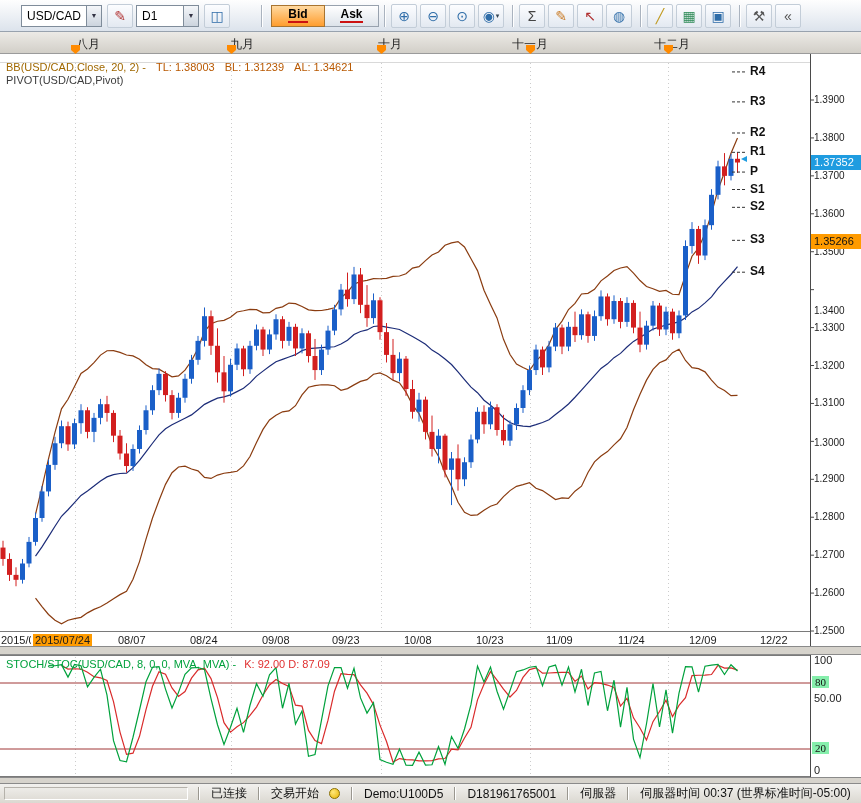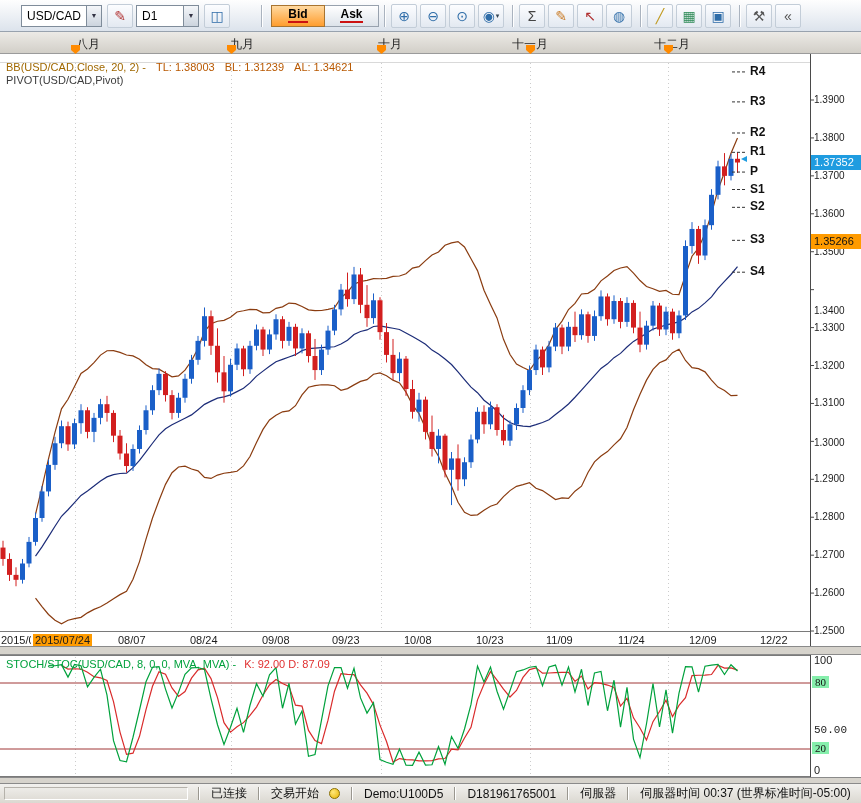--- a/index.html
+++ b/index.html
@@ -489,21 +489,21 @@
       <line x1="0" y1="121.5" x2="810" y2="121.5" stroke="#7a7a7a"></line>
       <line x1="810.5" y1="0" x2="810.5" y2="122" stroke="#4a4a4a"></line>
       <polyline points="61.5,10.377571681202586 68,14.212738556754132 74.5,13.753123238545864 81,14.067374889353745 87.5,17.329690468248373 94,21.639340254088633 100.5,22.811605406798176 107,25.55650714947505 113.5,46.676132521973884 120,77.1056376573616 126.5,99.30718539834263 133,98.16800251453708 139.5,81.33003300330051 146,54.64686468646895 152.5,31.306787200459578 159,16.843632855827604 165.5,19.313339680524535 172,32.89781021897765 178.5,41.481121023699636 185,36.53336728716849 191.5,23.146274250440733 198,14.856150793650961 204.5,13.29526499865508 211,23.579096045197897 217.5,42.666666666666664 224,67.65441590463445 230.5,77.15917652317712 237,71.68183166532037 243.5,67.6467463479415 250,60.342629482071786 256.5,52.11031867044882 263,40.04647050324692 269.5,29.919986149400017 276,24.57202511446129 282.5,28.57087356682083 289,31.36635473504586 295.5,50.18884243158349 302,51.10908783035651 308.5,75.44430513064815 315,85.58126621455533 321.5,88.62558220684825 328,65.16070281677221 334.5,36.22685567483266 341,18.6897860593513 347.5,19.465628787490903 354,19.704256677125343 360.5,29.83459419293143 367,38.133521723772475 373.5,49.580717588927314 380,70.12368925186544 386.5,86.51188195584766 393,107.05573754483152 399.5,103.59041377735541 406,104.5420097141145 412.5,104.88177481478564 419,105.87462981171602 425.5,105.87753122945426 432,105.66919789612095 438.5,103.80054200541994 445,103.53387533875328 451.5,94.14138170007628 458,94.74639525021178 464.5,82.97086972468618 471,72.26720951720934 477.5,44.86152476268731 484,29.16345501994095 490.5,16.690927547413523 497,25.05876126408469 503.5,34.15883407372772 510,42.0096529110936 516.5,35.49829759973828 523,22.406542280589616 529.5,14.616543126685015 536,12.839906779261895 542.5,18.100440487126928 549,18.010528355800652 555.5,17.583284632676815 562,17.40504997918513 568.5,17.40560152350896 575,26.380910165484387 581.5,21.074743095696775 588,33.92485549132931 594.5,27.567425772453895 601,28.304190613264904 607.5,30.055268693823017 614,32.4960317460321 620.5,51.05710835058735 627,43.23792270531498 633.5,62.85990338164319 640,72.97445244657861 646.5,85.12658190332237 653,66.65782703344512 659.5,56.490137871890994 666,45.17908787541683 672.5,61.632183908045896 679,50.33778001510173 685.5,42.59299139246402 692,20.534288601002515 698.5,20.23729464448416 705,20.10790363769381 711.5,19.52900835161992 718,10.285660438370549 724.5,13.058841386811146 731,12.92345095859936 737.5,15.100600349429106" fill="none" stroke="#d92b2b" stroke-width="1.2"></polyline>
       <polyline points="48.5,10.610778443113286 55,10.746192893400515 61.5,9.775743707093957 68,22.11627906976789 74.5,9.367346938775745 81,10.718498659517554 87.5,31.9032258064518 94,22.29629629629651 100.5,14.235294117646182 107,40.13793103448247 113.5,85.655172413793 120,105.52380952380932 126.5,106.74257425742556 133,82.23762376237633 139.5,55.00990099009967 146,26.69306930693084 152.5,12.217391304348222 159,11.620437956203794 165.5,34.10218978102161 172,52.970802919707545 178.5,37.370370370369734 185,19.258928571428214 191.5,12.809523809524247 198,12.500000000000387 204.5,14.576271186440605 211,43.66101694915272 217.5,69.7627118644067 224,89.53951890034396 230.5,72.17529880478067 237,53.33067729083649 243.5,77.43426294820736 250,50.26294820717148 256.5,28.633744855967606 263,41.24271844660169 269.5,19.883495145630754 276,12.589861751151403 282.5,53.23926380368033 289,28.26993865030582 295.5,69.05732484076432 302,55.9999999999994 308.5,101.27559055118074 315,99.46820809248585 321.5,65.1329479768782 328,30.880952380952667 334.5,12.666666666667155 341,12.521739130434103 347.5,33.20848056537149 354,13.382550335570464 360.5,42.91275167785232 367,58.10526315789464 373.5,47.72413793103496 380,104.54166666666673 386.5,107.26984126984131 393,109.35570469798651 399.5,94.14569536423839 406,110.1246290801186 412.5,110.37499999999991 419,97.12426035502953 425.5,110.13333333333334 432,109.74999999999999 438.5,91.51829268292651 445,109.33333333333333 451.5,81.57251908396901 458,93.33333333333297 464.5,74.00675675675654 471,49.461538461538524 477.5,11.116279069766872 484,26.912547528517422 490.5,12.043956043956257 497,36.21978021978036 503.5,54.21276595744654 510,35.59641255605386 516.5,16.685714285714468 523,14.937500000000533 529.5,12.226415094340059 536,11.355805243445122 542.5,30.71910112359559 549,11.956678700361238 555.5,10.074074074073629 562,30.184397163120508 568.5,11.958333333332728 575,36.9999999999999 581.5,14.265895953757676 588,50.50867052023032 594.5,17.927710843373696 601,16.476190476190688 607.5,55.76190476190466 614,25.250000000000924 620.5,72.15942028985647 627,32.30434782608754 633.5,84.11594202898557 640,102.50306748466274 646.5,68.76073619631882 653,28.709677419353806 659.5,72.00000000000033 666,34.827586206896385 672.5,78.06896551724098 679,38.11678832116781 685.5,11.59322033898325 692,11.892857142856522 698.5,37.225806451612705 705,11.205047318612177 711.5,10.156171284634915 718,9.495762711864538 724.5,19.52459016393395 731,9.749999999999606 737.5,16.027210884353778" fill="none" stroke="#00a13c" stroke-width="1.2"></polyline>
     </svg>
   <div class="stoch-label">
     <span class="stoch-main">STOCH/STOC(USD/CAD, 8, 0, 0, MVA, MVA) -</span><span class="stoch-kd">K: 92.00  D: 87.09</span>
   </div>
 <div class="stoch-axis-label" style="top: -1px;">100</div>
     <div class="stoch-axis-label box" style="top: 21px;">80</div>
-    <div class="stoch-axis-label" style="top: 69px; font-family: Liberation Mono, monospace;">50.00</div>
+    <div class="stoch-axis-label" style="top: 37px;">50.00</div>
     <div class="stoch-axis-label box" style="top: 87px;">20</div>
     <div class="stoch-axis-label" style="top: 109px;">0</div>
   </div>
 <div class="panel-sep2"></div>
 
 <div class="status-bar">
   <div class="sb-spacer"></div>
   <div class="sb-sep"></div>
   <span>已连接</span>
   <div class="sb-sep"></div>

